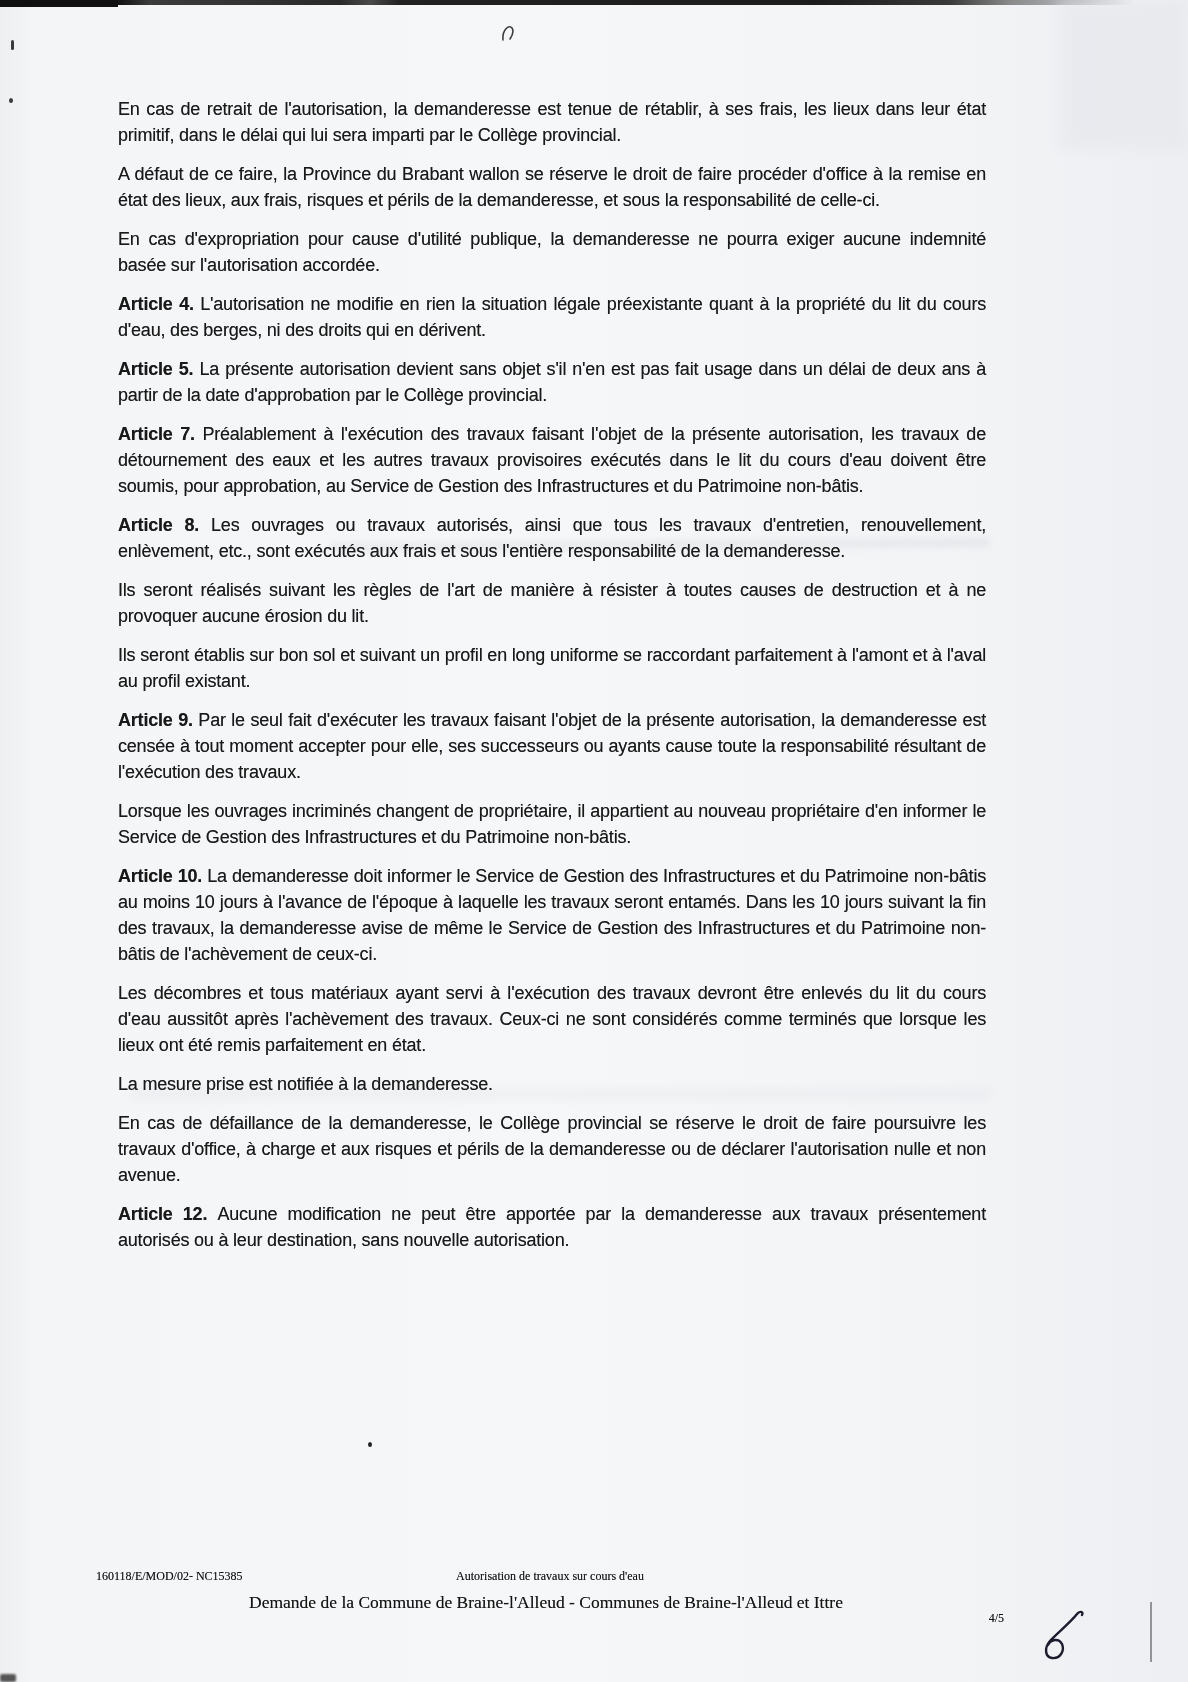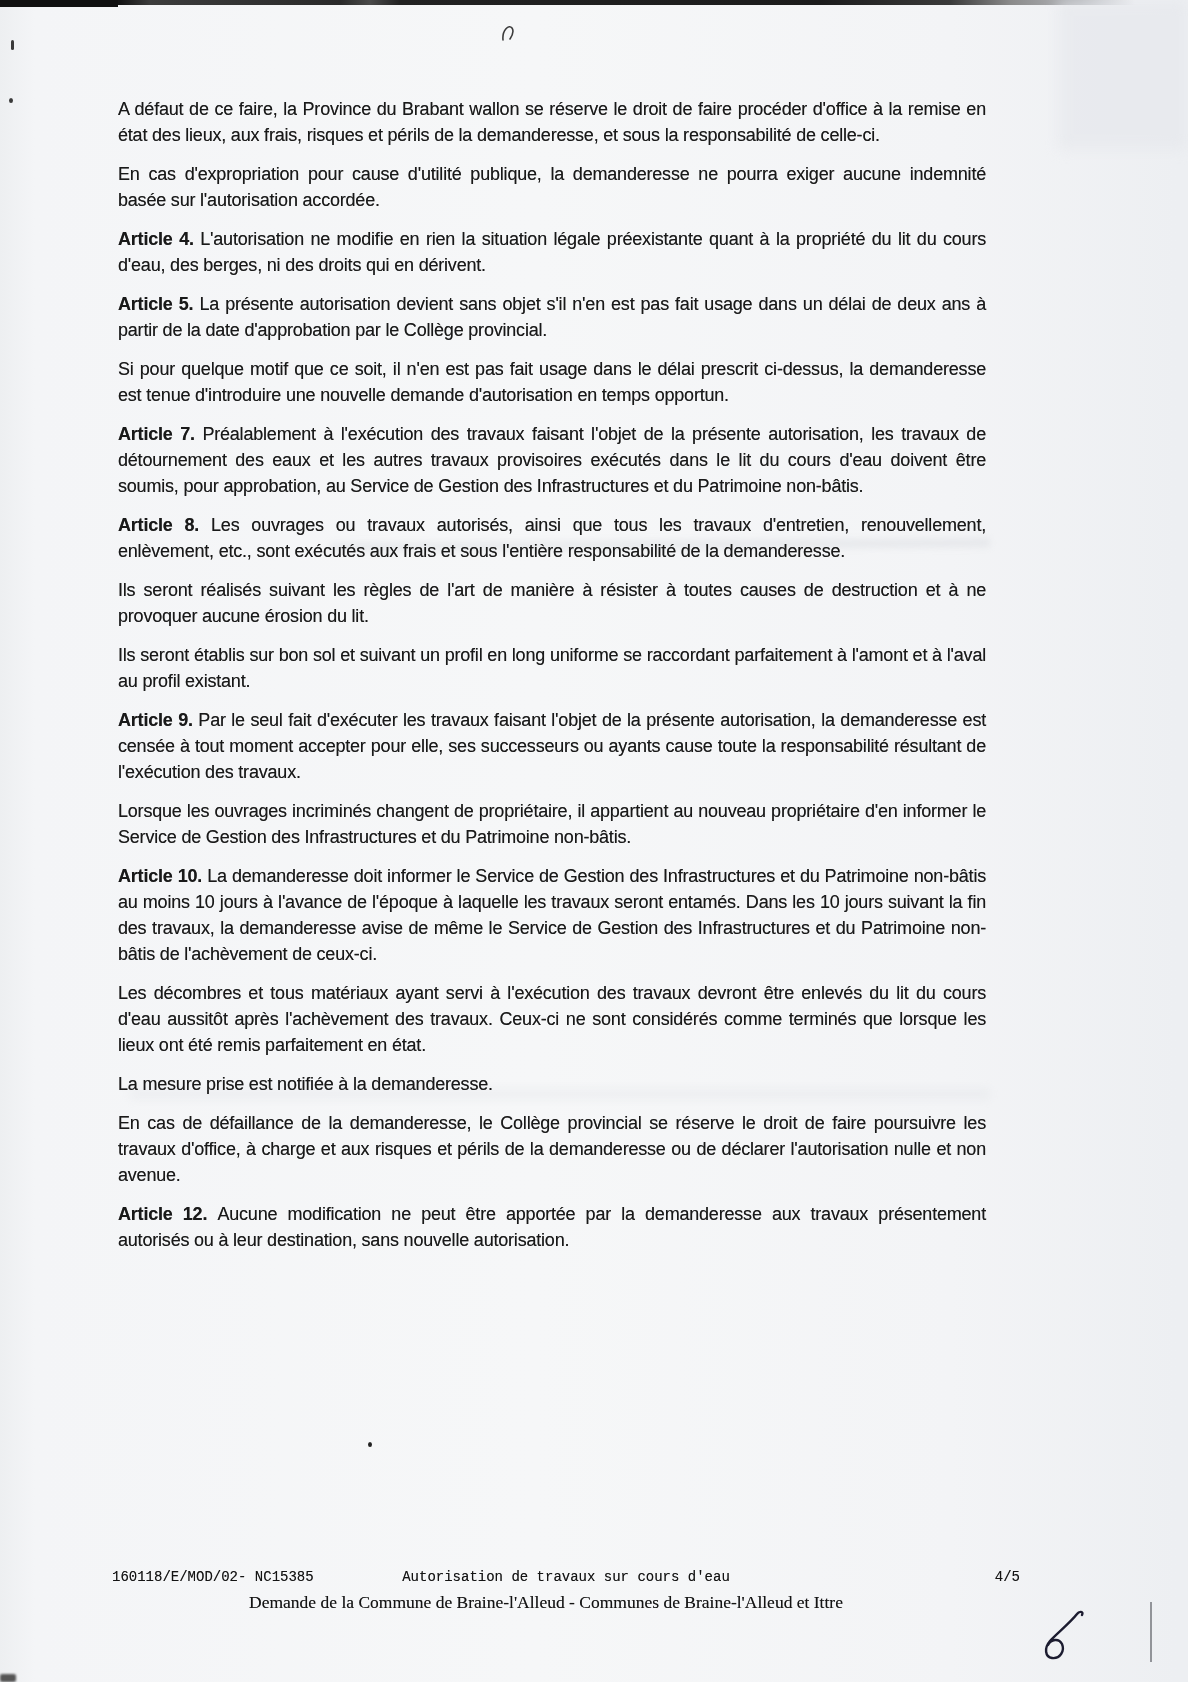--- a/index.html
+++ b/index.html
@@ -55,26 +55,26 @@
     position:absolute;left:118px;top:96px;width:868px;
     font-size:18px;line-height:26px;letter-spacing:-.2px;
     color:#191919;text-align:justify;
     text-shadow:0 0 .4px rgba(20,20,20,.55);
   }
   .para{margin:0 0 13px 0;}
   .para.article{margin-top:12px;}
   .para strong{font-weight:700;}
   
   .footer-row{
-    position:absolute;left:112px;top:1569px;width:908px;
-    font-family:Liberation Mono, monospace;font-size:14px;color:#141414;
+    position:absolute;left:96px;top:1569px;width:908px;
+    font-family:Liberation Serif, serif;font-size:12px;color:#141414;
     text-shadow:0 0 .3px rgba(20,20,20,.5);
   }
   .footer-ref{float:left;}
-  .footer-page{float:right;}
+  .footer-page{float:right;margin-top:42px;}
   .footer-title{position:absolute;left:50%;transform:translateX(-50%);white-space:nowrap;}
   .footer-sub{
     position:absolute;left:92px;top:1592px;width:908px;text-align:center;
     font-family:"Liberation Serif", serif;font-size:17.5px;color:#141414;
     text-shadow:0 0 .3px rgba(20,20,20,.5);
   }
 </style>
 </head>
 <body>
 
@@ -91,25 +91,25 @@
   <div class="mark corner-bl"></div>
   <div class="vline-right"></div>
 
   <span class="squiggle">
     <svg width="18" height="20" viewBox="0 0 18 20">
       <path d="M3,18 C2,8 9,2 12,6 C14,9 12,14 10,17" fill="none" stroke="#3c3c3c" stroke-width="1.6" stroke-linecap="round"></path>
     </svg>
   </span>
 
   <main class="content">
+      <p class="para">En cas de retrait de l'autorisation, la demanderesse est tenue de rétablir, à ses frais, les lieux dans leur état primitif, dans le délai qui lui sera imparti par le Collège provincial.</p>
       <p class="para">A défaut de ce faire, la Province du Brabant wallon se réserve le droit de faire procéder d'office à la remise en état des lieux, aux frais, risques et périls de la demanderesse, et sous la responsabilité de celle-ci.</p>
       <p class="para">En cas d'expropriation pour cause d'utilité publique, la demanderesse ne pourra exiger aucune indemnité basée sur l'autorisation accordée.</p>
       <p class="para article"><strong>Article 4. </strong>L'autorisation ne modifie en rien la situation légale préexistante quant à la propriété du lit du cours d'eau, des berges, ni des droits qui en dérivent.</p>
       <p class="para article"><strong>Article 5. </strong>La présente autorisation devient sans objet s'il n'en est pas fait usage dans un délai de deux ans à partir de la date d'approbation par le Collège provincial.</p>
-      <p class="para">Si pour quelque motif que ce soit, il n'en est pas fait usage dans le délai prescrit ci-dessus, la demanderesse est tenue d'introduire une nouvelle demande d'autorisation en temps opportun.</p>
       <p class="para article"><strong>Article 7. </strong>Préalablement à l'exécution des travaux faisant l'objet de la présente autorisation, les travaux de détournement des eaux et les autres travaux provisoires exécutés dans le lit du cours d'eau doivent être soumis, pour approbation, au Service de Gestion des Infrastructures et du Patrimoine non-bâtis.</p>
       <p class="para article"><strong>Article 8. </strong>Les ouvrages ou travaux autorisés, ainsi que tous les travaux d'entretien, renouvellement, enlèvement, etc., sont exécutés aux frais et sous l'entière responsabilité de la demanderesse.</p>
       <p class="para">Ils seront réalisés suivant les règles de l'art de manière à résister à toutes causes de destruction et à ne provoquer aucune érosion du lit.</p>
       <p class="para">Ils seront établis sur bon sol et suivant un profil en long uniforme se raccordant parfaitement à l'amont et à l'aval au profil existant.</p>
       <p class="para article"><strong>Article 9. </strong>Par le seul fait d'exécuter les travaux faisant l'objet de la présente autorisation, la demanderesse est censée à tout moment accepter pour elle, ses successeurs ou ayants cause toute la responsabilité résultant de l'exécution des travaux.</p>
       <p class="para">Lorsque les ouvrages incriminés changent de propriétaire, il appartient au nouveau propriétaire d'en informer le Service de Gestion des Infrastructures et du Patrimoine non-bâtis.</p>
       <p class="para article"><strong>Article 10. </strong>La demanderesse doit informer le Service de Gestion des Infrastructures et du Patrimoine non-bâtis au moins 10 jours à l'avance de l'époque à laquelle les travaux seront entamés. Dans les 10 jours suivant la fin des travaux, la demanderesse avise de même le Service de Gestion des Infrastructures et du Patrimoine non-bâtis de l'achèvement de ceux-ci.</p>
       <p class="para">Les décombres et tous matériaux ayant servi à l'exécution des travaux devront être enlevés du lit du cours d'eau aussitôt après l'achèvement des travaux. Ceux-ci ne sont considérés comme terminés que lorsque les lieux ont été remis parfaitement en état.</p>
       <p class="para">La mesure prise est notifiée à la demanderesse.</p>
       <p class="para">En cas de défaillance de la demanderesse, le Collège provincial se réserve le droit de faire poursuivre les travaux d'office, à charge et aux risques et périls de la demanderesse ou de déclarer l'autorisation nulle et non avenue.</p>

